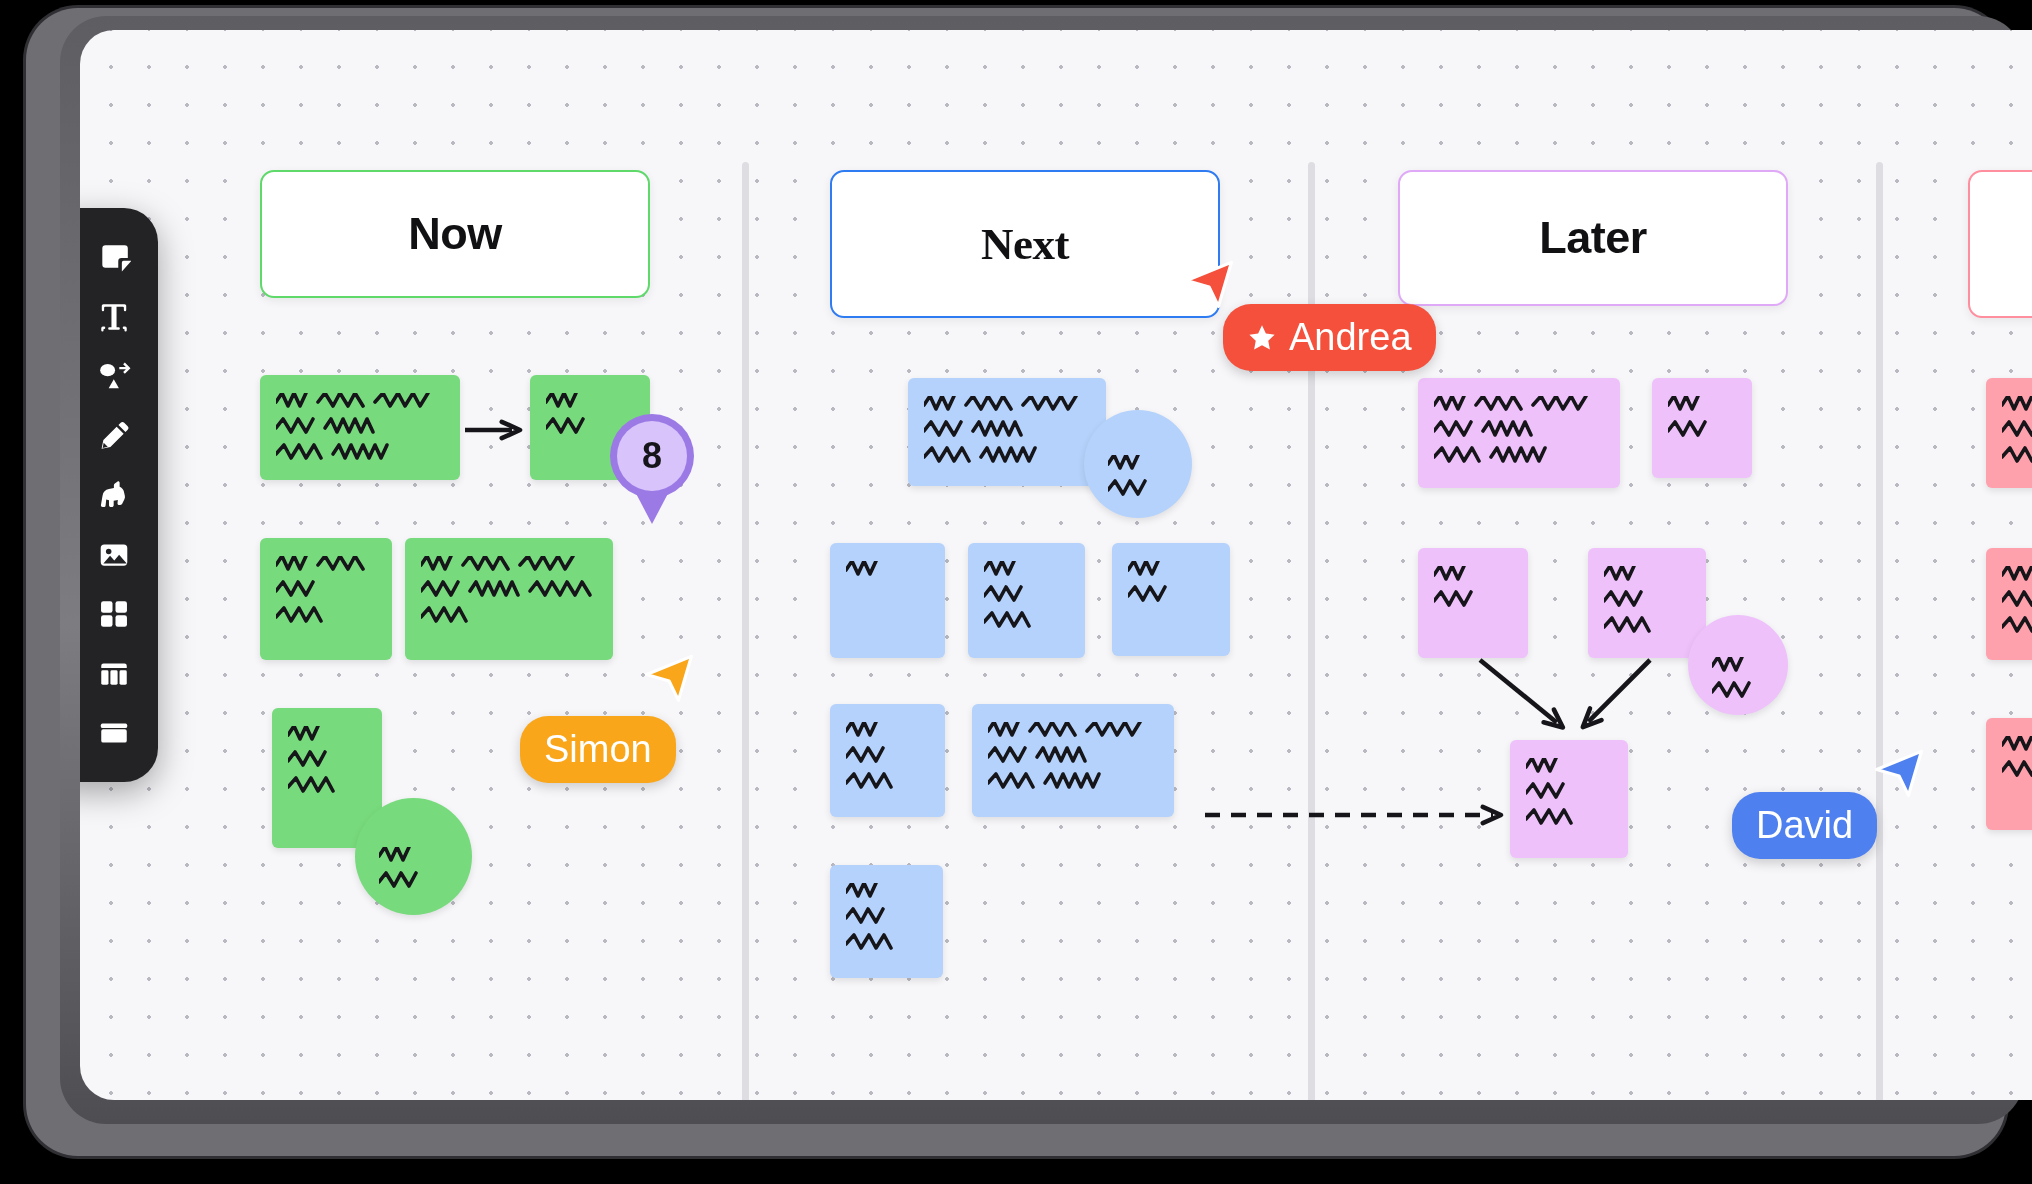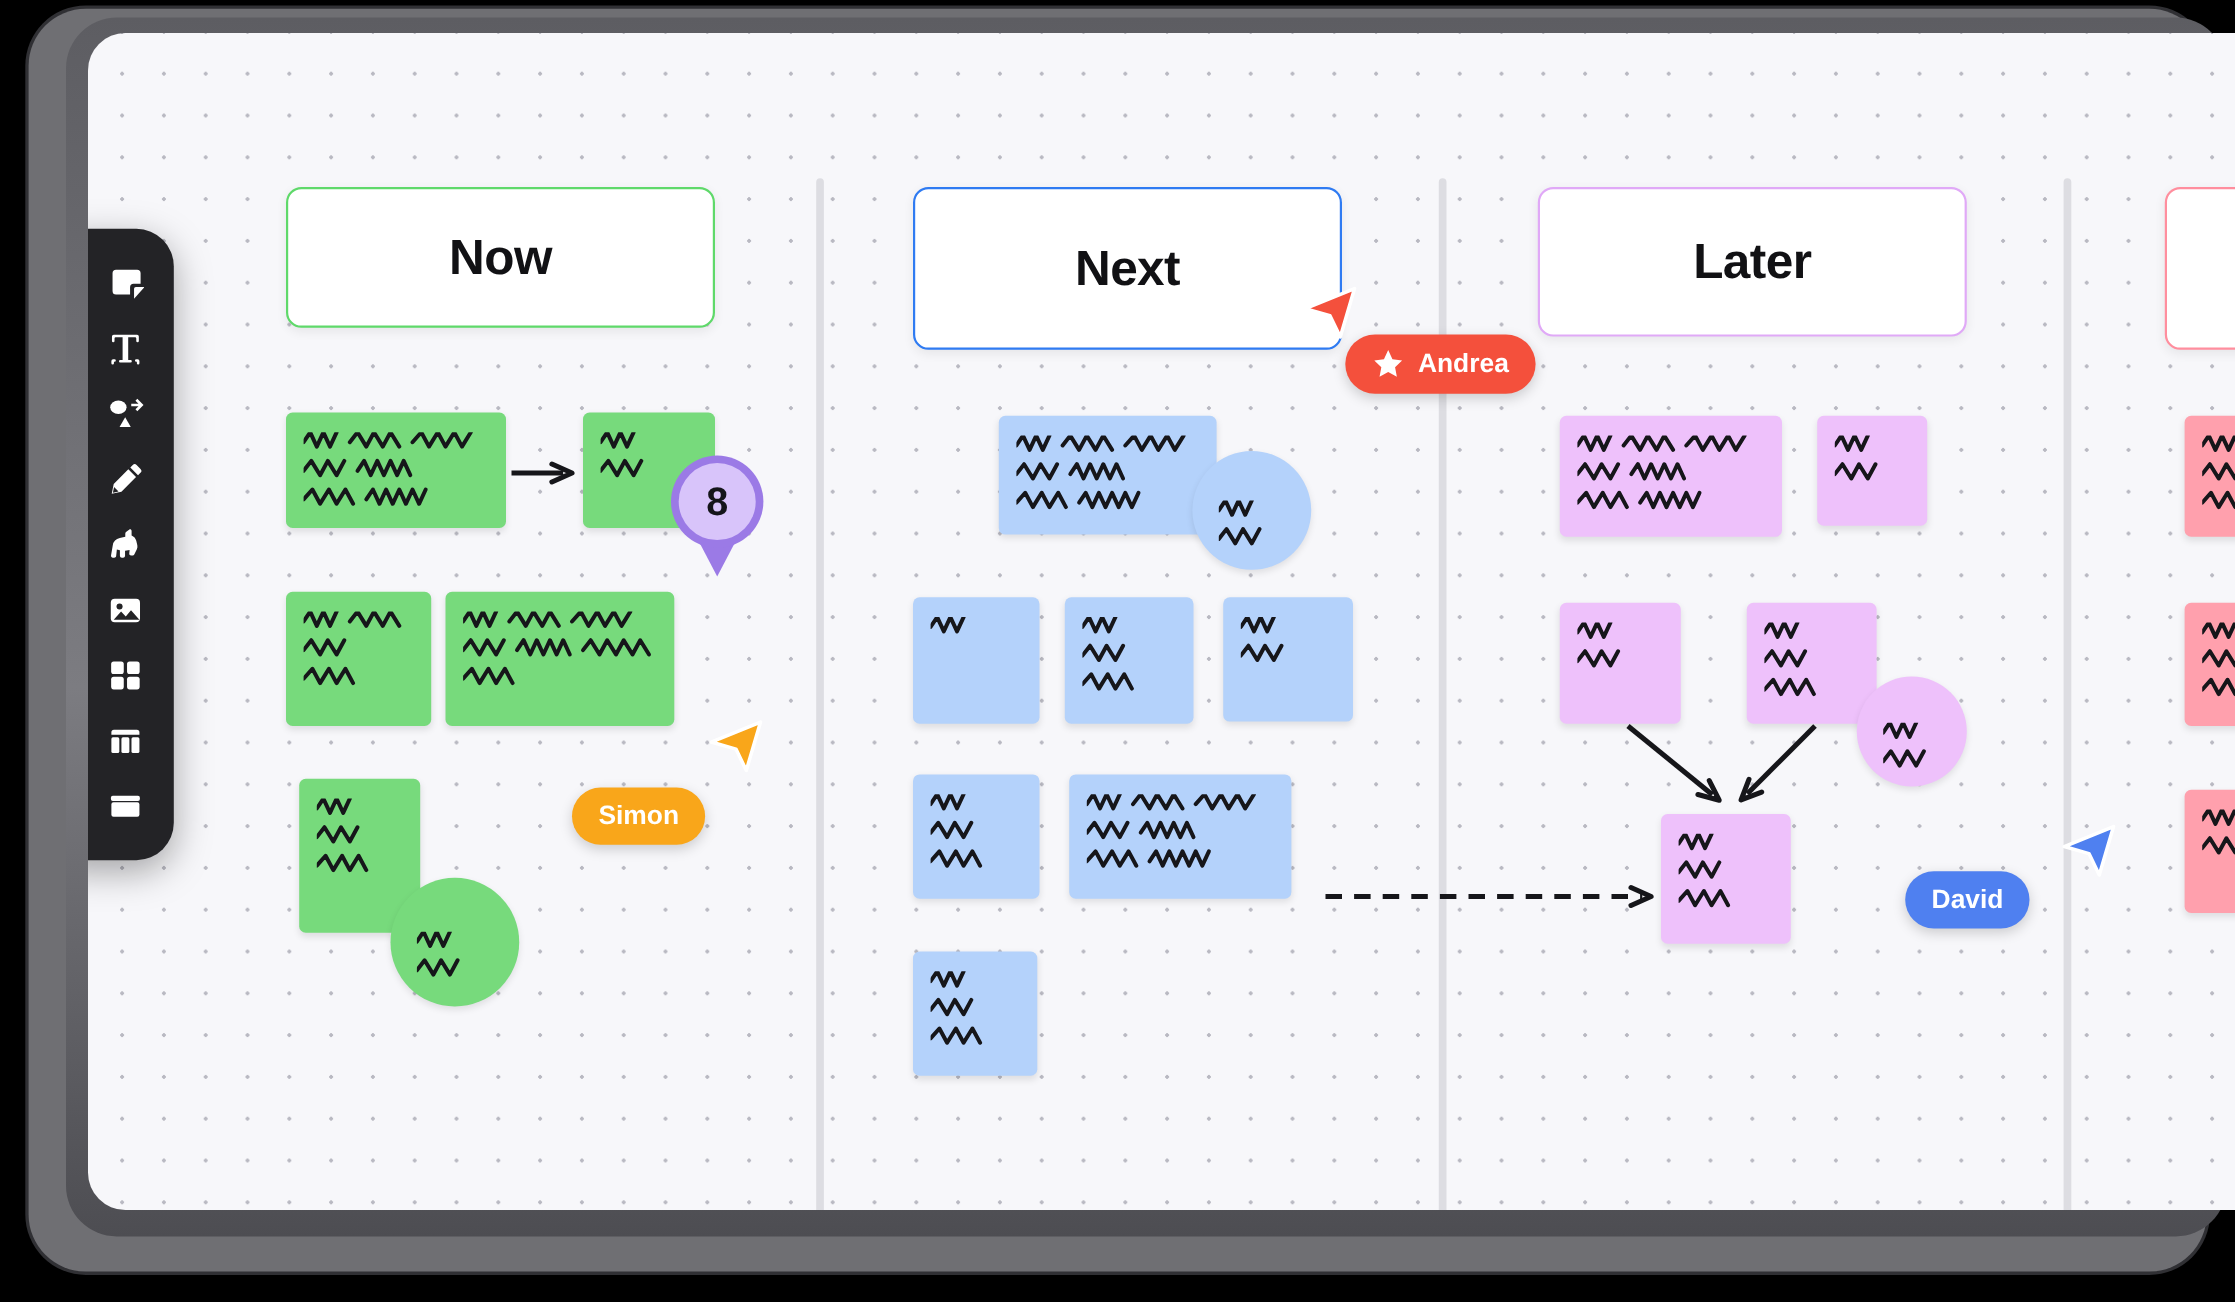--- a/index.html
+++ b/index.html
@@ -94,21 +94,21 @@
   .conn { position: absolute; overflow: visible; }
 
   
   .cursor-group { position: absolute; z-index: 30; }
   .cursor-arrow { position: absolute; width: 52px; height: 56px; }
   .cursor-label {
     position: absolute;
     border-radius: 28px;
     padding: 12px 24px;
     display: flex; align-items: center; gap: 12px;
-    color: #fff; font-size: 24px; font-weight: bold;
+    color: #fff; font-size: 38px; font-weight: normal;
     box-shadow: 0 4px 12px rgba(0,0,0,.18);
     white-space: nowrap;
   }
   .cursor-label svg { width: 30px; height: 30px; fill: #fff; flex: none; }
 
   
   #pin-badge { position: absolute; z-index: 25; width: 88px; height: 114px; }
   #pin-badge .pin-num {
     position: absolute; left: 0; top: 0; width: 88px; height: 88px;
     display: flex; align-items: center; justify-content: center;
@@ -126,21 +126,21 @@
     <div id="dividers-layer">
         <div class="col-divider" style="left: 662px; top: 132px; height: 958px;"></div>
         <div class="col-divider" style="left: 1228px; top: 132px; height: 958px;"></div>
         <div class="col-divider" style="left: 1796px; top: 132px; height: 958px;"></div>
       </div>
 
     <div id="headers-layer">
         <div class="column-header" style="left: 180px; top: 140px; width: 390px; height: 128px; border: 2.5px solid rgb(95, 217, 106);">
           <span>Now</span>
         </div>
-        <div class="column-header" style="left: 750px; top: 140px; width: 390px; height: 148px; border: 2.5px solid rgb(47, 123, 242);">
+        <div class="column-header" style="left: 750px; top: 140px; width: 390px; height: 148px; border: 2.5px solid rgb(47, 123, 242); font-family: Liberation Serif, serif;">
           <span>Next</span>
         </div>
         <div class="column-header" style="left: 1318px; top: 140px; width: 390px; height: 136px; border: 2.5px solid rgb(224, 169, 247);">
           <span>Later</span>
         </div>
         <div class="column-header" style="left: 1888px; top: 140px; width: 390px; height: 148px; border: 2.5px solid rgb(255, 142, 158);"></div>
       </div>
 
     <div id="notes-layer">
         <div class="note" style="left: 180px; top: 345px; width: 200px; height: 105px; background: rgb(119, 218, 124);">

